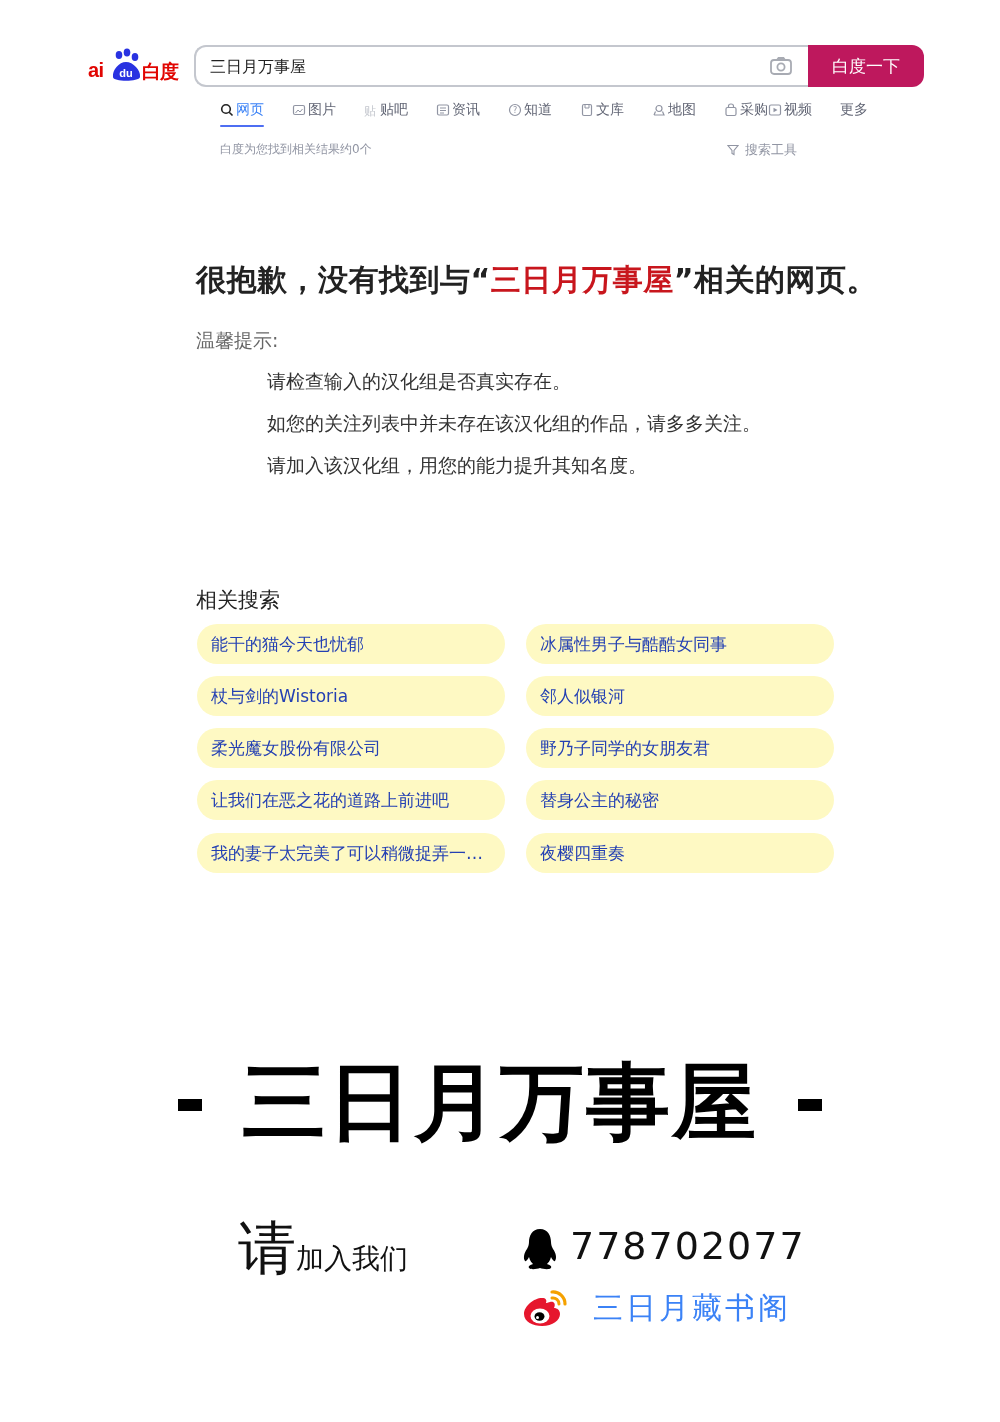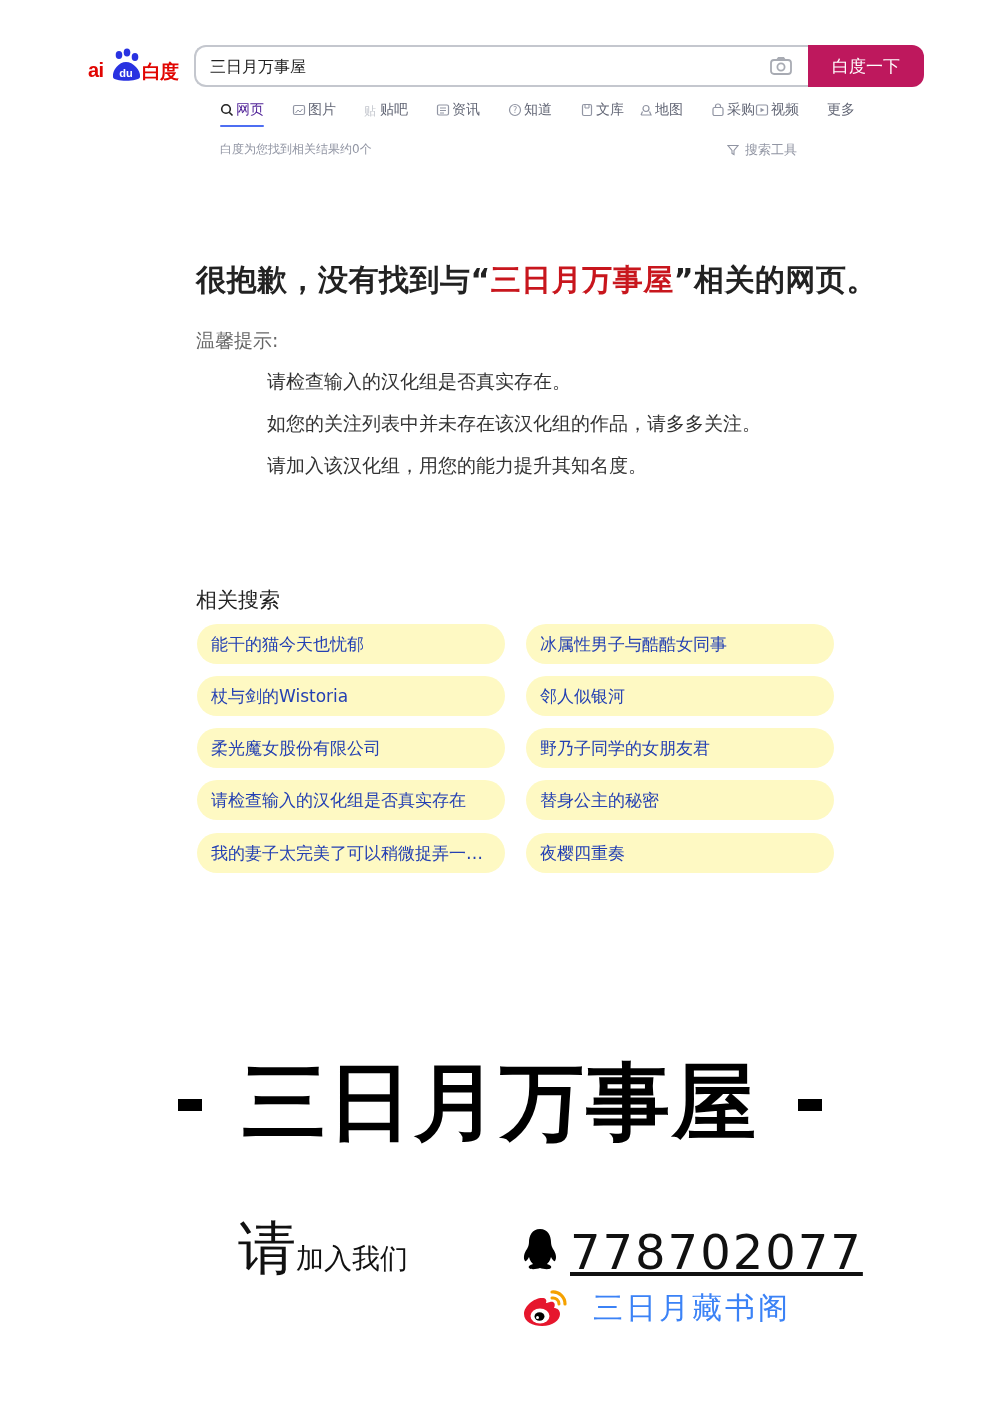--- a/index.html
+++ b/index.html
@@ -13,21 +13,21 @@
   .logo .bd { position: absolute; left: 54px; top: 11px; font-weight: bold; font-size: 19px; color: #e10602; letter-spacing: -1px; }
 
   .search-box { position: absolute; left: 194px; top: 45px; width: 616px; height: 42px; border: 2px solid #c4c7ce; border-right: none; border-radius: 12px 0 0 12px; background: #fff; }
   .search-box .query { position: absolute; left: 14px; top: 10px; font-size: 16px; color: #222; }
   .search-box .camera { position: absolute; right: 18px; top: 10px; width: 22px; height: 18px; }
   .search-btn { position: absolute; left: 808px; top: 45px; width: 116px; height: 42px; background: #be185d; border-radius: 0 12px 12px 0; color: #fff; font-size: 17px; text-align: center; line-height: 42px; }
 
   .tabs { position: absolute; left: 220px; top: 99px; height: 30px; display: flex; }
   .tab { position: relative; display: flex; align-items: center; font-size: 14px; color: #626675; margin-right: 0; height: 22px; }
   .tab .ti { width: 14px; height: 14px; margin-right: 2px; display: inline-block; }
-  .tab.active { color: #4c1d95; }
+  .tab.active { color: #3b82f6; }
   .tab.active::after { content: ""; position: absolute; left: 0; right: 0; bottom: -6px; height: 2px; background: #4e6ef2; border-radius: 1px; }
 
   .result-count { position: absolute; left: 220px; top: 141px; font-size: 12px; color: #9195a3; }
   .search-tools { position: absolute; left: 727px; top: 141px; font-size: 13px; color: #9195a3; display: flex; align-items: center; }
   .search-tools svg { margin-right: 6px; }
 
   
   .no-result { position: absolute; left: 196px; top: 260px; font-size: 30px; font-weight: bold; color: #222; white-space: nowrap; letter-spacing: 0.5px; }
   .no-result .kw { color: #c8161d; }
 
@@ -39,21 +39,21 @@
 
   
   .brand { position: absolute; left: 0; top: 1046px; width: 1000px; text-align: center; font-family: "DejaVu Serif", "Liberation Serif", serif; font-weight: bold; font-size: 84px; color: #000; letter-spacing: 2px; white-space: nowrap; }
   .brand .dash { display: inline-block; width: 24px; height: 12px; background: #000; vertical-align: middle; margin: 0 40px; position: relative; top: -4px; }
 
   .join { position: absolute; left: 238px; top: 1210px; color: #111; white-space: nowrap; }
   .join .big { font-size: 58px; }
   .join .rest { font-size: 28px; margin-top: 32px; }
 
   .qq-icon { position: absolute; left: 522px; top: 1228px; width: 36px; height: 42px; }
-  .qq-number { position: absolute; left: 570px; top: 1224px; font-size: 48px; color: #111; letter-spacing: 2px; text-decoration: underline; }
+  .qq-number { position: absolute; left: 570px; top: 1224px; font-size: 38px; color: #111; letter-spacing: 2px; }
   .weibo-icon { position: absolute; left: 522px; top: 1288px; width: 48px; height: 40px; }
   .weibo-name { position: absolute; left: 593px; top: 1288px; font-size: 30px; color: #3b82f6; letter-spacing: 3px; }
 </style>
 </head>
 <body>
 
 <div class="logo">
   <span class="ai">ai</span>
   <svg class="paw" viewBox="0 0 32 34">
     <ellipse cx="9" cy="7" rx="3.3" ry="4" fill="#2932e1"></ellipse>
@@ -103,21 +103,21 @@
       </svg>
     <span>资讯</span>
   </div>
   <div class="tab" style="margin-right:28px">
     <svg class="ti" viewBox="0 0 14 14">
         <circle cx="7" cy="7" r="5.5" fill="none" stroke="#9195a3" stroke-width="1.2"></circle>
         <text x="7" y="10" text-anchor="middle" font-size="8" fill="#9195a3" font-family="DejaVu Sans, sans-serif">?</text>
       </svg>
     <span>知道</span>
   </div>
-  <div class="tab" style="margin-right:15px">
+  <div class="tab" style="margin-right:28px">
     <svg class="ti" viewBox="0 0 14 14">
         <rect x="2.5" y="1.5" width="9" height="11" rx="1.5" fill="none" stroke="#9195a3" stroke-width="1.2"></rect>
         <path d="M5 1.5 V5 H9 V1.5" fill="none" stroke="#9195a3" stroke-width="1"></path>
       </svg>
     <span>文库</span>
   </div>
   <div class="tab" style="margin-right:28px">
     <svg class="ti" viewBox="0 0 14 14">
         <circle cx="7" cy="5.5" r="3" fill="none" stroke="#9195a3" stroke-width="1.2"></circle>
         <path d="M2 12 H12 L10.5 8.5 M3.5 8.5 L2 12" fill="none" stroke="#9195a3" stroke-width="1.2"></path>
@@ -160,21 +160,21 @@
 <div class="tip" style="top:411px">如您的关注列表中并未存在该汉化组的作品，请多多关注。</div>
 <div class="tip" style="top:453px">请加入该汉化组，用您的能力提升其知名度。</div>
 
 <div class="related-title">相关搜索</div>
 <div class="rel-item" style="left:197px;top:624px">能干的猫今天也忧郁</div>
 <div class="rel-item" style="left:526px;top:624px">冰属性男子与酷酷女同事</div>
 <div class="rel-item" style="left:197px;top:676px">杖与剑的Wistoria</div>
 <div class="rel-item" style="left:526px;top:676px">邻人似银河</div>
 <div class="rel-item" style="left:197px;top:728px">柔光魔女股份有限公司</div>
 <div class="rel-item" style="left:526px;top:728px">野乃子同学的女朋友君</div>
-<div class="rel-item" style="left:197px;top:780px">请检查输入的汉化组是否真实存在</div>
+<div class="rel-item" style="left:197px;top:780px">让我们在恶之花的道路上前进吧</div>
 <div class="rel-item" style="left:526px;top:780px">替身公主的秘密</div>
 <div class="rel-item" style="left:197px;top:833px">我的妻子太完美了可以稍微捉弄一…</div>
 <div class="rel-item" style="left:526px;top:833px">夜樱四重奏</div>
 
 <div class="brand">
   <span class="dash"></span><span>三日月万事屋</span><span class="dash"></span>
 </div>
 
 <div class="join">
   <span class="big">请</span><span class="rest">加入我们</span>

